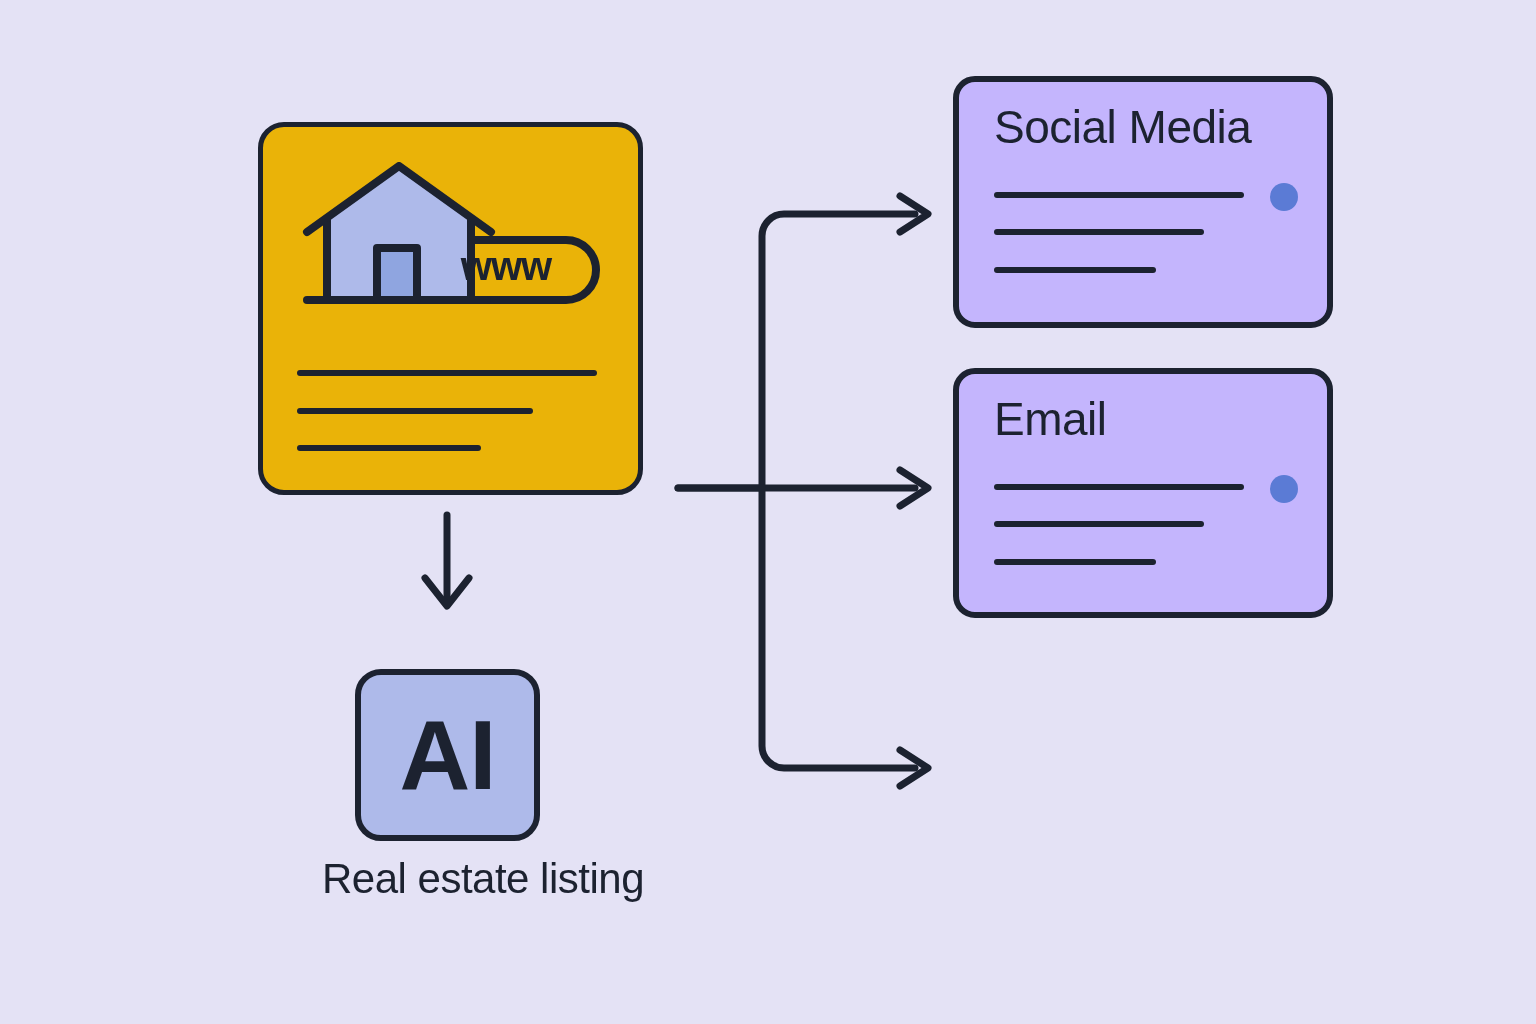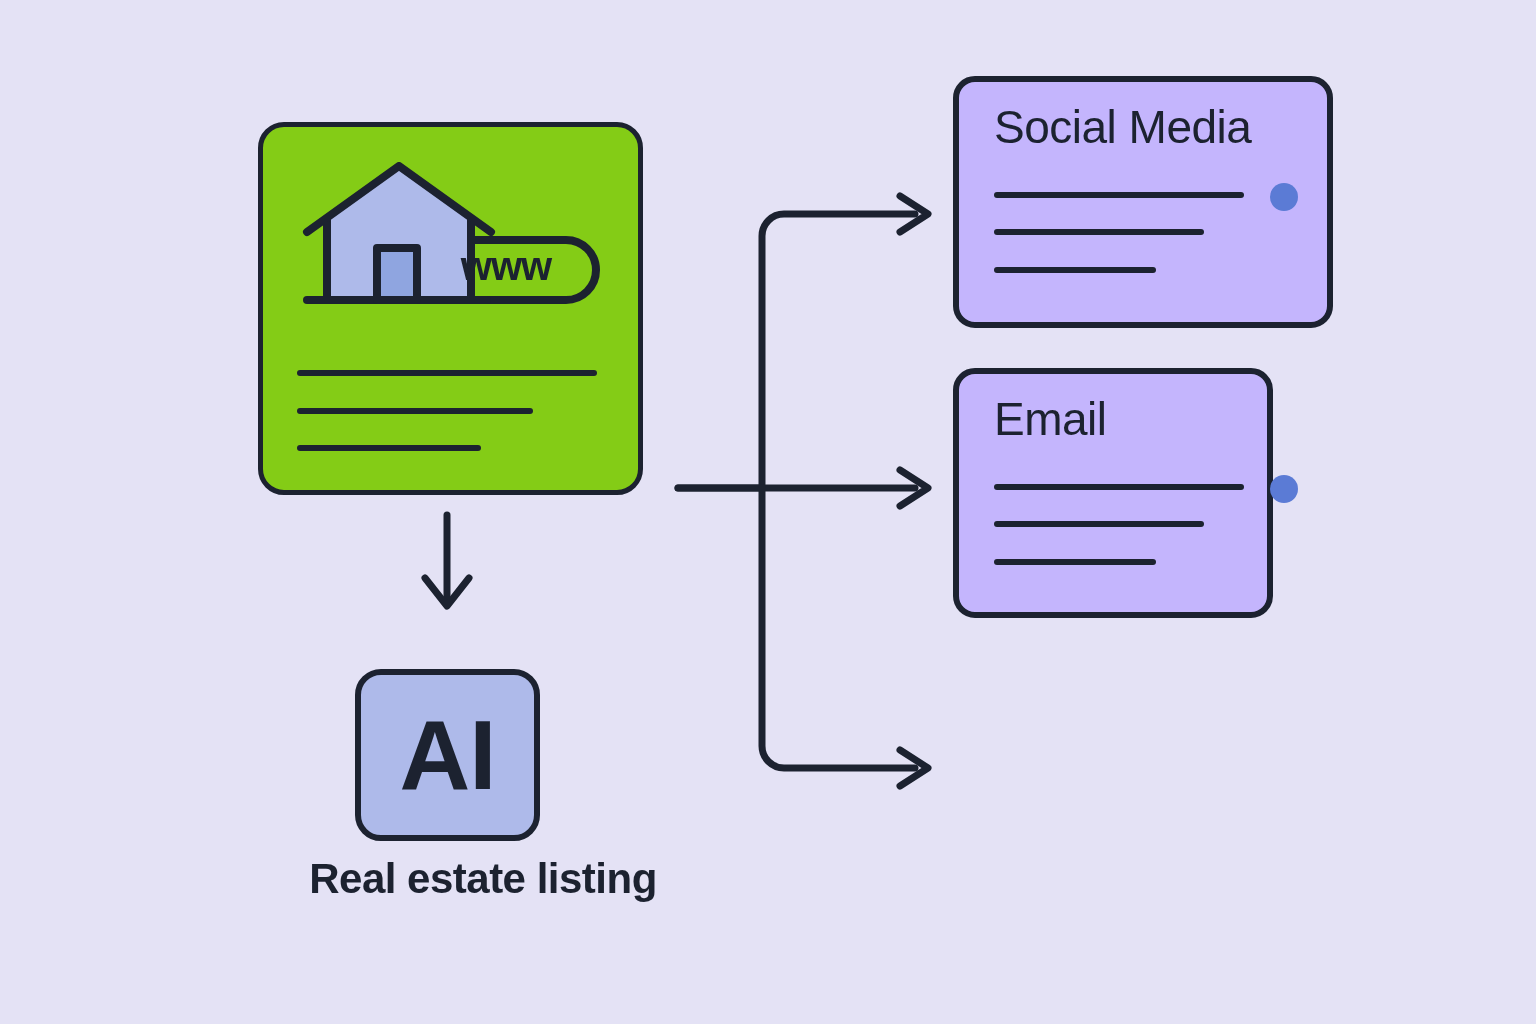--- a/index.html
+++ b/index.html
@@ -20,21 +20,21 @@
     background: #e4e2f5;
   }
 
   
   .source-card {
     position: absolute;
     left: 258px;
     top: 122px;
     width: 385px;
     height: 373px;
-    background: #84cc16;
+    background: #eab308;
     border: 5px solid #1c2230;
     border-radius: 26px;
     box-sizing: border-box;
   }
 
   .house-wrap {
     position: absolute;
     left: 38px;
     top: 35px;
     width: 312px;
@@ -71,21 +71,21 @@
     line-height: 1;
   }
 
   .caption {
     position: absolute;
     left: 258px;
     top: 855px;
     width: 450px;
     text-align: center;
     font-size: 42px;
-    font-weight: 700;
+    font-weight: 400;
     color: #1c2230;
     letter-spacing: -0.5px;
   }
 
   
   .out-card {
     position: absolute;
     background: #c4b5fd;
     border: 6px solid #1c2230;
     border-radius: 22px;
@@ -162,21 +162,21 @@
   <div class="caption">Real estate listing</div>
 
   <div class="out-card" style="left:953px; top:76px; width:380px; height:252px;">
     <div class="out-title">Social Media</div>
     <div class="out-line" style="left:35px; top:110px; width:250px;"></div>
     <div class="out-line" style="left:35px; top:147px; width:210px;"></div>
     <div class="out-line" style="left:35px; top:185px; width:162px;"></div>
     <div class="out-dot" style="left:311px; top:101px;"></div>
   </div>
 
-  <div class="out-card" style="left:953px; top:368px; width:320px; height:250px;">
+  <div class="out-card" style="left:953px; top:368px; width:380px; height:250px;">
     <div class="out-title">Email</div>
     <div class="out-line" style="left:35px; top:110px; width:250px;"></div>
     <div class="out-line" style="left:35px; top:147px; width:210px;"></div>
     <div class="out-line" style="left:35px; top:185px; width:162px;"></div>
     <div class="out-dot" style="left:311px; top:101px;"></div>
   </div>
 
 
   <svg id="connectors" viewBox="0 0 1536 1024" xmlns="http://www.w3.org/2000/svg">
     <g fill="none" stroke="#1c2230" stroke-width="7" stroke-linecap="round" stroke-linejoin="round">

